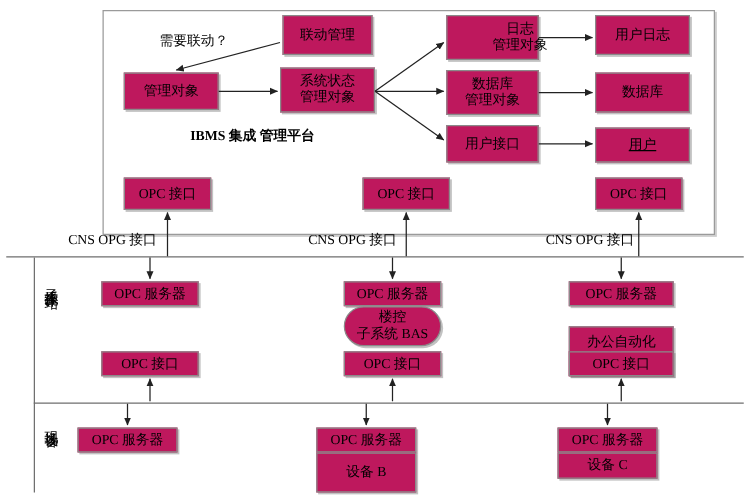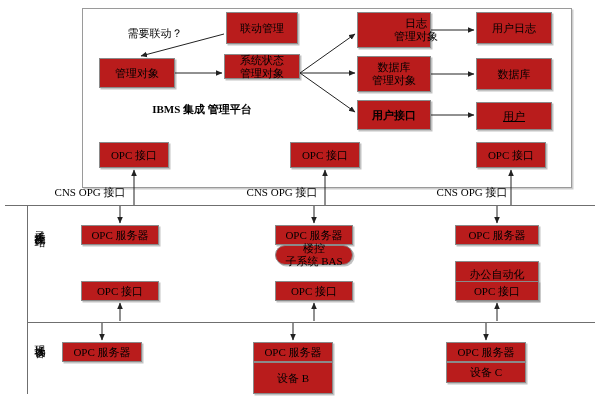--- a/index.html
+++ b/index.html
@@ -5,21 +5,21 @@
   html,body{margin:0;padding:0;background:#ffffff;}
   body{
     font-family:"Liberation Serif","DejaVu Serif",serif;
     width:600px;height:400px;overflow:hidden;
   }
   #root{position:relative;width:600px;height:400px;background:#fff;}
 
   
   .box{
     position:absolute;
-    background:#b91c1c;
+    background:#be185d;
     border:1px solid #8a8a8a;
     box-shadow:1.5px 1.5px 0 rgba(120,120,120,.45);
     display:flex;flex-direction:column;
     align-items:center;justify-content:center;
     text-align:center;
     font-size:11px;
     line-height:1.15;
     color:#000;
     box-sizing:border-box;
   }
@@ -73,36 +73,36 @@
   <div class="box" style="left:226px;top:12px;width:72px;height:32px;">
     <span class="ln">联动管理</span>
   </div>
 
   <div class="lbl" style="left:113px;top:27px;width:84px;">需要联动？</div>
 
   <div class="box" style="left:99px;top:58px;width:76px;height:30px;">
     <span class="ln">管理对象</span>
   </div>
 
-  <div class="box" style="left:224px;top:54px;width:76px;height:25px;">
+  <div class="box" style="left:224px;top:54px;width:76px;height:36px;">
     <span class="ln">系统状态</span>
     <span class="ln">管理对象</span>
   </div>
 
   <div class="box" style="left:357px;top:12px;width:74px;height:36px;padding-left:44px;">
     <span class="ln">日志</span>
     <span class="ln">管理对象</span>
   </div>
 
   <div class="box" style="left:357px;top:56px;width:74px;height:36px;">
     <span class="ln">数据库</span>
     <span class="ln">管理对象</span>
   </div>
 
-  <div class="box" style="left:357px;top:100px;width:74px;height:30px;font-weight:bold;">
+  <div class="box" style="left:357px;top:100px;width:74px;height:30px;">
     <span class="ln">用户接口</span>
   </div>
 
   <div class="box" style="left:476px;top:12px;width:76px;height:32px;">
     <span class="ln">用户日志</span>
   </div>
 
   <div class="box" style="left:476px;top:58px;width:76px;height:32px;">
     <span class="ln">数据库</span>
   </div>
@@ -145,21 +145,21 @@
   <div class="box" style="left:81px;top:225px;width:78px;height:20px;">
     <span class="ln">OPC 服务器</span>
   </div>
   <div class="box" style="left:81px;top:281px;width:78px;height:20px;">
     <span class="ln">OPC 接口</span>
   </div>
 
   <div class="box" style="left:275px;top:225px;width:78px;height:20px;">
     <span class="ln">OPC 服务器</span>
   </div>
-  <div class="box" style="left:275px;top:245px;width:78px;height:20px;border-radius:17px;">
+  <div class="box" style="left:275px;top:245px;width:78px;height:32px;border-radius:17px;">
     <span class="ln">楼控</span>
     <span class="ln">子系统 BAS</span>
   </div>
   <div class="box" style="left:275px;top:281px;width:78px;height:20px;">
     <span class="ln">OPC 接口</span>
   </div>
 
   <div class="box" style="left:455px;top:225px;width:84px;height:20px;">
     <span class="ln">OPC 服务器</span>
   </div>

